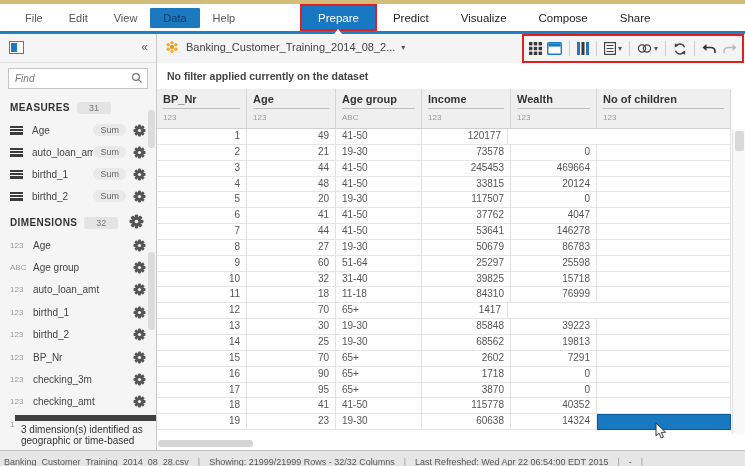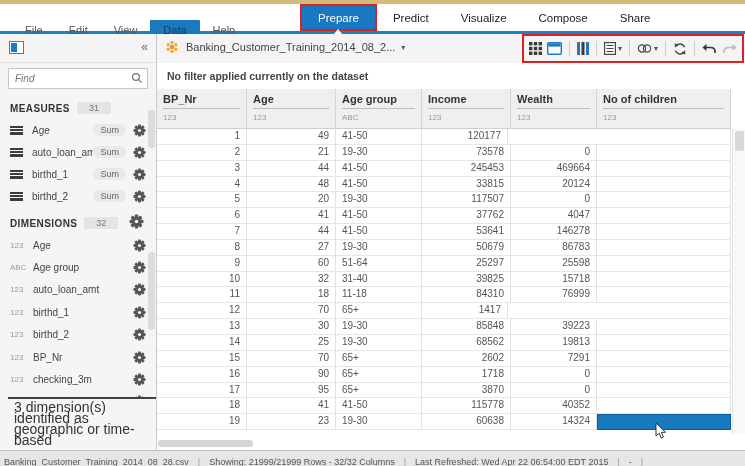--- a/index.html
+++ b/index.html
@@ -2,21 +2,21 @@
 <html><head>
 <meta charset="utf-8">
 <style>
   * { margin:0; padding:0; box-sizing:border-box; }
   html,body { width:745px; height:466px; overflow:hidden;
     font-family:"Liberation Sans", sans-serif; background:#fff; }
 
   
   #topstrip { height:4px; background:#d3bc79; }
   #menubar  { position:relative; height:27px; background:#fff; }
-  #menus { position:absolute; left:12px; top:12px; height:27px; display:flex; align-items:center; }
+  #menus { position:absolute; left:12px; top:0; height:27px; display:flex; align-items:center; }
   .menu-item { font-size:11px; color:#555; padding:4px 13px; cursor:default; }
   .menu-item.active { background:#1b79c0; color:#0c3f68; border-radius:1px; }
   #tabs { position:absolute; left:300px; top:0; height:27px; display:flex; align-items:stretch; }
   .tab { font-size:11.5px; font-weight:normal; color:#222; padding:0 16px; display:flex; align-items:center; }
   .tab.active { background:#1878c2; color:#fff; border:2px solid #e02020; position:relative; }
   .tab.active::after { content:""; position:absolute; left:50%; bottom:-5px; margin-left:-4px;
     border-left:4px solid transparent; border-right:4px solid transparent; border-bottom:5px solid #fff; }
   #blueline { height:3px; background:#1b82c6; }
 
   
@@ -29,38 +29,38 @@
   #sb-topbar { height:29px; position:relative; border-bottom:1px solid #e3e3e3; }
   #panel-icon { position:absolute; left:9px; top:7px; width:15px; height:13px;
     border:1px solid #49760f0; border:1px solid #4a7aa8; background:#fff; }
   #panel-icon span { position:absolute; left:1px; top:1px; width:6px; height:9px; background:#1b7bc0; display:block; }
   #sb-collapse { position:absolute; right:8px; top:6px; font-size:12px; color:#666; }
   #findwrap { margin:5px 8px 7px 8px; position:relative; }
   #find-input { width:100%; height:21px; border:1px solid #c6c6c6; background:#fff;
     font-family:"Liberation Sans", sans-serif; font-size:10px; font-style:italic;
     color:#555; padding:0 20px 0 6px; }
   #find-mag { position:absolute; right:5px; top:4px; }
-  .sec-head { display:flex; align-items:center; padding:6px 10px 5px 10px; position:relative; }
+  .sec-head { display:flex; align-items:flex-start; padding:6px 10px 5px 10px; position:relative; }
   .sec-title { font-size:10px; font-weight:bold; color:#333; letter-spacing:.4px; }
   .sec-badge { font-size:9px; color:#777; background:#e4e4e4; border-radius:2px;
     padding:1px 12px; margin-left:7px; }
   .sec-gear { position:absolute; right:12px; top:3px; }
   .sb-row { display:flex; align-items:center; height:22px; padding:0 10px; }
   .m-icon { width:13px; height:9px; background:#3c3c3c; margin-right:9px; flex:none;
     background-image:linear-gradient(#3c3c3c 2px, #fff 2px, #fff 3px, #3c3c3c 3px, #3c3c3c 5px, #fff 5px, #fff 6px, #3c3c3c 6px); }
   .sb-name { font-size:10px; color:#444; flex:1; white-space:nowrap; overflow:hidden; }
   .sum-pill { font-size:9px; color:#666; background:#e9e9e9; border-radius:7px;
     padding:1px 7px; margin-right:7px; }
   .d-type { width:23px; font-size:8px; color:#999; flex:none; }
   .gear { width:13px; height:13px; flex:none; }
   .gear-lg { width:15px; height:15px; }
   #sb-thumb1 { position:absolute; right:1px; top:76px; width:7px; height:38px; background:#dcdcdc; border-radius:3px; }
   #sb-thumb2 { position:absolute; right:1px; top:218px; width:7px; height:78px; background:#dcdcdc; border-radius:3px; }
-  #sb-footer { position:absolute; left:8px; right:0; bottom:0; background:#f5f5f5;
-    border-top:2px solid #404040; padding:3px 6px 4px 6px; font-size:14px; color:#333; line-height:11px; }
+  #sb-footer { position:absolute; left:15px; right:0; bottom:0; background:#f5f5f5;
+    border-top:6px solid #404040; padding:3px 6px 4px 6px; font-size:10px; color:#333; line-height:11px; }
 
   
   #main-header { position:relative; height:29px; background:#f4f4f4; }
   #dataset { position:absolute; left:8px; top:6px; display:flex; align-items:center; }
   #dataset-title { font-size:11px; color:#444; margin:0 6px 0 7px; }
   .chev { font-size:8px; color:#555; }
   #toolbar { position:absolute; right:1px; top:0; height:29px; display:flex; align-items:center;
     border:2px solid #e02020; padding:0 5px; gap:5px; background:transparent; }
   .tb-sep { width:1px; height:15px; background:#ccc; margin:0 2px; }
   .tb-btn { display:flex; align-items:center; gap:2px; }

